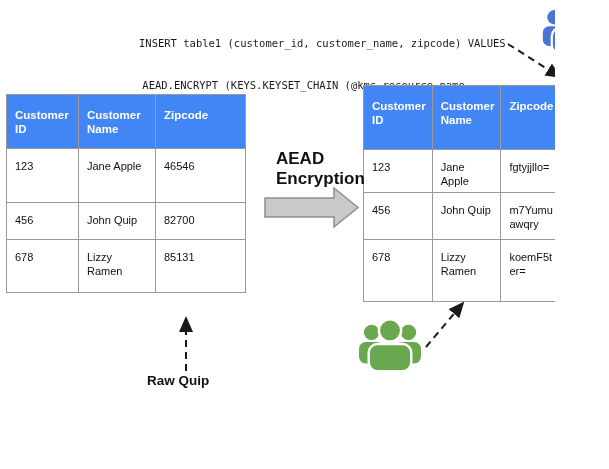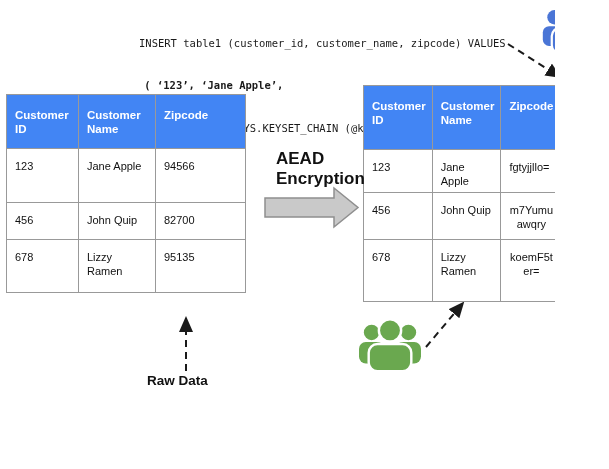--- a/index.html
+++ b/index.html
@@ -18,40 +18,39 @@
   
   table.dtable { position:absolute; border-collapse:collapse; table-layout:fixed;
                  font-size:11px; color:#111; }
   .dtable th, .dtable td { border:1.5px solid #999999; vertical-align:top;
                            text-align:left; padding:10px 6px 4px 8px; line-height:14px; }
   .dtable th { background:#4285f4; color:#ffffff; font-weight:bold;
                font-size:11.5px; padding-top:13px; }
   .t-left  { left:6px;  top:94px; }
   .t-right { left:363px; top:85px; }
   .wname { display:inline-block; max-width:58px; }
-  .wzip  { display:inline-block; max-width:60px; word-break:break-all;text-align:center; }
+  .wzip  { display:inline-block; max-width:60px; word-break:break-all; }
   
   .enc-label { position:absolute; left:276px; top:149px; width:80px;
                font-weight:bold; font-size:17px; line-height:20px; }
   .rawdata-label { position:absolute; left:147px; top:373px;
                    font-weight:bold; font-size:13.5px; }
   
   .overlay { position:absolute; left:0; top:0; pointer-events:none; }
   .usericon { position:absolute; }
   .usericon-blue  { left:540px; top:2px;   width:63px; height:52px; }
   .usericon-green { left:359px; top:315px; width:62px; height:58px; }
 </style>
 </head>
 <body>
 
 <div class="canvas">
 
   <div class="code insert-code">
     <div class="l1">INSERT table1 (customer_id, customer_name, zipcode) VALUES</div>
-    <div class="l2"> ( ‘123’, ‘Jane Apple’,</div>
     <div class="l3"> AEAD.ENCRYPT (KEYS.KEYSET_CHAIN (@kms_resource_name,</div>
   </div>
 
   <svg class="usericon usericon-blue" viewBox="0 0 64 58">
     <g fill="#4a75d6">
       <circle cx="13" cy="17" r="8"></circle>
       <rect x="0" y="27" width="26" height="22" rx="7"></rect>
       <circle cx="51" cy="17" r="8"></circle>
       <rect x="38" y="27" width="26" height="22" rx="7"></rect>
       <circle cx="32" cy="15" r="11.5" stroke="#ffffff" stroke-width="2.5"></circle>
@@ -90,31 +89,31 @@
       </colgroup>
     <tbody>
         <tr style="height:54px">
       <th>Customer ID</th>
       <th>Customer Name</th>
       <th>Zipcode</th>
     </tr>
     <tr style="height:54px">
       <td>123</td>
       <td><span class="wname">Jane Apple</span></td>
-      <td>94566</td>
+      <td>46546</td>
     </tr>
     <tr style="height:37px">
       <td>456</td>
       <td><span class="wname">John Quip</span></td>
       <td>82700</td>
     </tr>
     <tr style="height:53px">
       <td>678</td>
       <td><span class="wname">Lizzy Ramen</span></td>
-      <td>95135</td>
+      <td>85131</td>
     </tr>
   </tbody>
     </table>
 
   <table class="dtable t-right">
     <colgroup>
         <col style="width:73px">
         <col style="width:87px">
         <col style="width:79px">
       </colgroup>
@@ -136,21 +135,21 @@
     </tr>
     <tr style="height:62px">
       <td>678</td>
       <td><span class="wname">Lizzy Ramen</span></td>
       <td><span class="wzip">koemF5ter=</span></td>
     </tr>
   </tbody>
     </table>
 
   <div class="enc-label">AEAD Encryption</div>
-  <div class="rawdata-label">Raw Data</div>
+  <div class="rawdata-label">Raw Quip</div>
 
   <div class="code select-code">
     
     
     
     
   </div>
 
 </div>
 

